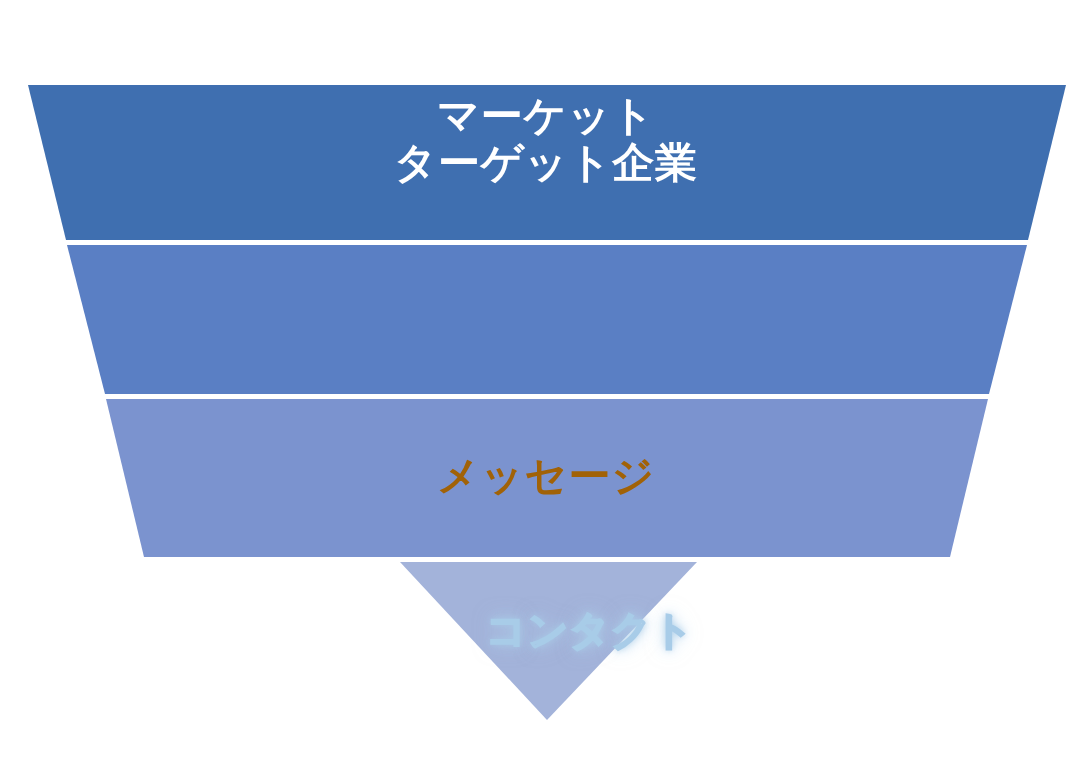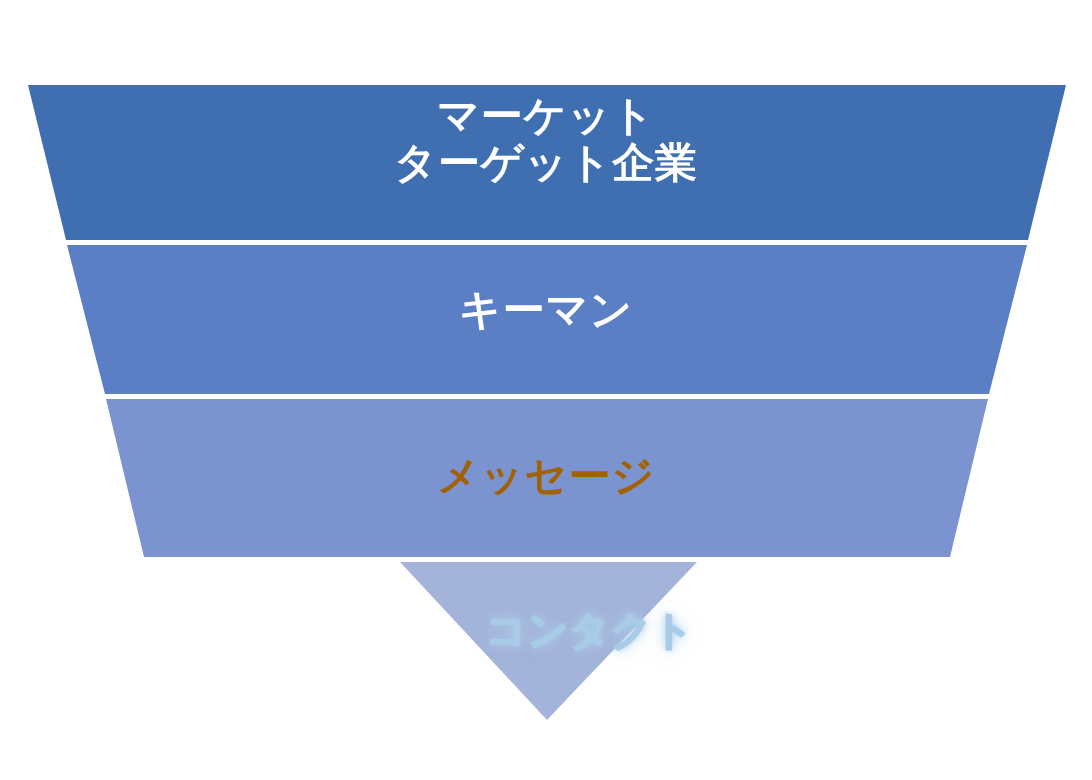--- a/index.html
+++ b/index.html
@@ -87,21 +87,20 @@
     <polygon id="band-shape-3" points="106,399 988,399 950,557 144,557" fill="#7b93cf"></polygon>
 
     <polygon id="band-shape-4" points="400,562 697,562 547,720" fill="#a3b3da"></polygon>
   </svg>
 
   <div id="label-layer">
 
     <div class="band-label solid" id="label-market" style="color: rgb(255, 255, 255);">マーケット
 ターゲット企業</div>
 
-    <div class="band-label solid" id="label-keyman" style="color: rgb(255, 255, 255);">キーマン</div>
 
     <div class="band-label solid" id="label-message" style="color: #a16207;">メッセージ</div>
 
     <div class="band-label outline" id="label-contact" style="-webkit-text-stroke: 2px rgb(168, 204, 232); text-shadow: rgb(168, 204, 232) 0px 0px 6px, rgb(168, 204, 232) 0px 0px 13px, rgba(200, 225, 245, 0.5) 0px 0px 20px;">コンタクト</div>
 
   </div>
 
 </div>
 
 </body></html>

